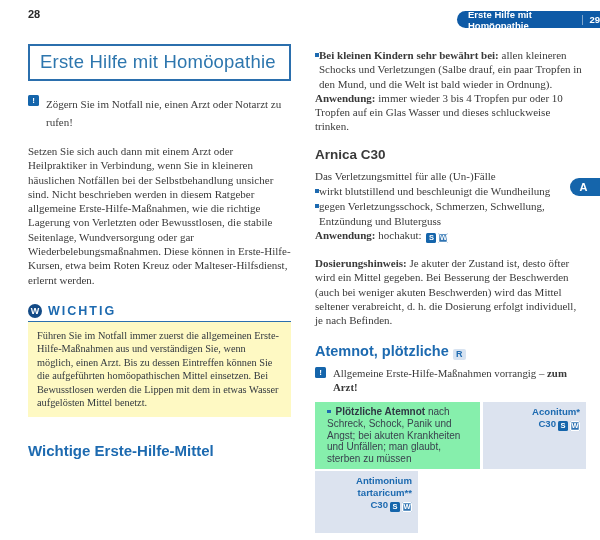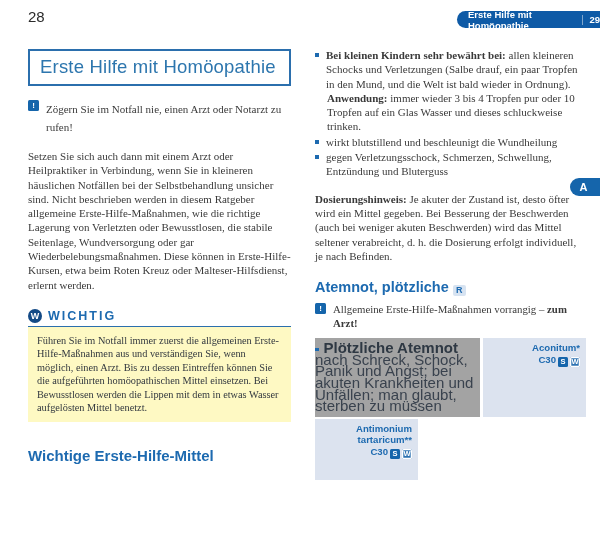--- a/index.html
+++ b/index.html
@@ -1,20 +1,20 @@
 <!DOCTYPE html>
 <html><head>
 <meta charset="utf-8">
 <style>
   html,body{margin:0;padding:0;}
   body{width:600px;height:540px;background:#ffffff;font-family:"Liberation Serif",serif;color:#3a3a3a;overflow:hidden;position:relative;}
 
   
   .page-left{position:absolute;left:28px;top:8px;width:263px;}
-  .pagenum{font-family:"Liberation Sans",sans-serif;font-size:15px;font-weight:normal;color:#2b2b2b;}
+  .pagenum{font-family:"Liberation Sans",sans-serif;font-size:11px;font-weight:bold;color:#2b2b2b;}
   .titlebox{margin-top:24px;border:2px solid #2b6fad;padding:5px 8px 6px 10px;}
   .titlebox span{font-family:"Liberation Sans",sans-serif;font-size:18.5px;color:#2d76ae;letter-spacing:.2px;}
   p.body{font-size:11px;line-height:14.3px;margin:0;text-align:left;}
   .mt-intro{margin-top:19px !important;}
   .mt{margin-top:13px !important;}
   .alertline{display:flex;gap:7px;margin-top:14px;align-items:flex-start;}
   .alertline .txt{font-size:11px;line-height:18px;}
 
   .chip{display:inline-block;width:11px;height:11px;background:#1565ab;color:#fff;
         font-family:"Liberation Sans",sans-serif;font-size:8px;font-weight:bold;line-height:11px;
@@ -23,21 +23,21 @@
   .chip.chip-w{box-shadow:inset 0 0 0 1.3px #ffffff;background:#2e73b2;}
 
   .wichtig-head{display:flex;align-items:center;gap:6px;margin-top:17px;border-bottom:1px solid #2b6fad;padding-bottom:3px;}
   .wcircle{width:14px;height:14px;border-radius:50%;background:#134a86;color:#fff;
            font-family:"Liberation Sans",sans-serif;font-size:9px;font-weight:bold;line-height:14px;text-align:center;}
   .wlabel{font-family:"Liberation Sans",sans-serif;font-size:12.5px;font-weight:bold;color:#1d6ab0;letter-spacing:2px;}
   .wichtig-box{margin-top:0;background:#fef9c3;padding:7px 8px 8px 9px;font-size:10.3px;line-height:13.4px;color:#32383f;}
 
   h2.sec{font-family:"Liberation Sans",sans-serif;font-size:15px;font-weight:bold;color:#1d6ab0;margin:25px 0 0 0;}
 
-  .bullet{display:flex;gap:7px;margin-top:1px;}
+  .bullet{display:flex;gap:0;margin-top:1px;}
   .bullet .sq{width:4px;height:4px;background:#1d6ab0;margin-top:5px;flex:0 0 auto;}
   .bullet .txt{font-size:11px;line-height:14.3px;}
 
   .rchip{display:inline-block;min-width:11px;height:11px;background:#d7e3f1;color:#1d6ab0;
          font-family:"Liberation Sans",sans-serif;font-size:9px;font-weight:bold;line-height:11px;
          text-align:center;border-radius:2px;vertical-align:-1px;padding:0 1px;}
 
   
   .page-right{position:absolute;left:315px;top:0;width:271px;}
   .runhead{position:absolute;left:457px;top:11px;right:0;height:17px;background:#0e5aa6;
@@ -49,22 +49,22 @@
          font-size:11px;font-weight:bold;display:flex;align-items:center;justify-content:center;padding-right:3px;}
 
   .b{font-weight:bold;}
   h3.sub2{font-family:"Liberation Sans",sans-serif;font-size:13.5px;font-weight:600;color:#3a3a3a;margin:13px 0 0 0;}
   h2.atemnot{font-family:"Liberation Sans",sans-serif;font-size:14.5px;font-weight:bold;color:#1d6ab0;margin:16px 0 0 0;}
   .alert2{display:flex;gap:7px;margin-top:7px;align-items:flex-start;}
   .alert2 .txt{font-size:10.8px;line-height:13.5px;}
 
   .rtable{margin-top:8px;}
   .trow{display:flex;gap:3px;margin-bottom:2px;}
-  .tleft{flex:1;background:#a3a3a3;padding:4px 5px 5px 0;font-family:"Liberation Sans",sans-serif;
-         font-size:15px;line-height:11.6px;color:#39424e;}
+  .tleft{flex:1;background:#86efac;padding:4px 5px 5px 12px;font-family:"Liberation Sans",sans-serif;
+         font-size:10px;line-height:11.6px;color:#39424e;}
   .tleft .sq2{display:inline-block;width:3.5px;height:3.5px;background:#1d6ab0;margin-right:5px;vertical-align:2px;}
   .tleft .tb{font-weight:bold;color:#2e3843;}
   .tright{width:93px;background:#dce3ef;padding:4px 6px 21px 4px;text-align:right;
           font-family:"Liberation Sans",sans-serif;font-size:9.6px;line-height:11.6px;}
   .remedy{color:#1d6ab0;font-weight:bold;}
   .pot{color:#1d6ab0;font-weight:bold;white-space:nowrap;}
 </style>
 </head>
 <body>
 
@@ -99,30 +99,34 @@
   <span>29</span>
 </div>
 
 <div class="a-tab">A</div>
 
 <div class="page-right">
   <div class="bullet" style="margin-top:48px;">
     <span class="sq"></span>
     <span class="txt"><span class="b">Bei kleinen Kindern sehr bewährt bei:</span><span> allen kleineren Schocks und Verletzungen (Salbe drauf, ein paar Tropfen in den Mund, und die Welt ist bald wieder in Ordnung).</span></span>
   </div>
-  <p class="body" style="margin-top:0;margin-left:12px;"><span class="b">Anwendung:</span><span> immer wieder 3 bis 4 Tropfen pur oder 10 Tropfen auf ein Glas Wasser und dieses schluckweise trinken.</span></p>
+  <p class="body" style="margin-top:0;"><span class="b">Anwendung:</span><span> immer wieder 3 bis 4 Tropfen pur oder 10 Tropfen auf ein Glas Wasser und dieses schluckweise trinken.</span></p>
 
+  <h3 class="sub2">Arnica C30</h3>
+  <p class="body" style="margin-top:7px;">Das Verletzungsmittel für alle (Un-)Fälle</p>
   <div class="bullet">
     <span class="sq"></span>
     <span class="txt">wirkt blutstillend und beschleunigt die Wundheilung</span>
   </div>
   <div class="bullet">
     <span class="sq"></span>
     <span class="txt">gegen Verletzungsschock, Schmerzen, Schwellung, Entzündung und Bluterguss</span>
   </div>
+  <p class="body" style="margin-top:0;"><span class="b">Anwendung:</span><span> hochakut:</span>
+    <span class="chip small">S</span><span class="chip small chip-w">W</span></p>
 
   <p class="body" style="margin-top:13px;"><span class="b">Dosierungshinweis:</span><span> Je akuter der Zustand ist, desto öfter wird ein Mittel gegeben. Bei Besserung der Beschwerden (auch bei weniger akuten Beschwerden) wird das Mittel seltener verabreicht, d. h. die Dosierung erfolgt individuell, je nach Befinden.</span></p>
 
   <h2 class="atemnot"><span>Atemnot, plötzliche</span>
     <span class="rchip">R</span></h2>
 
   <div class="alert2">
     <span class="chip">!</span>
     <span class="txt"><span>Allgemeine Erste-Hilfe-Maßnahmen vorrangig – </span><span class="b">zum Arzt!</span></span>
   </div>

